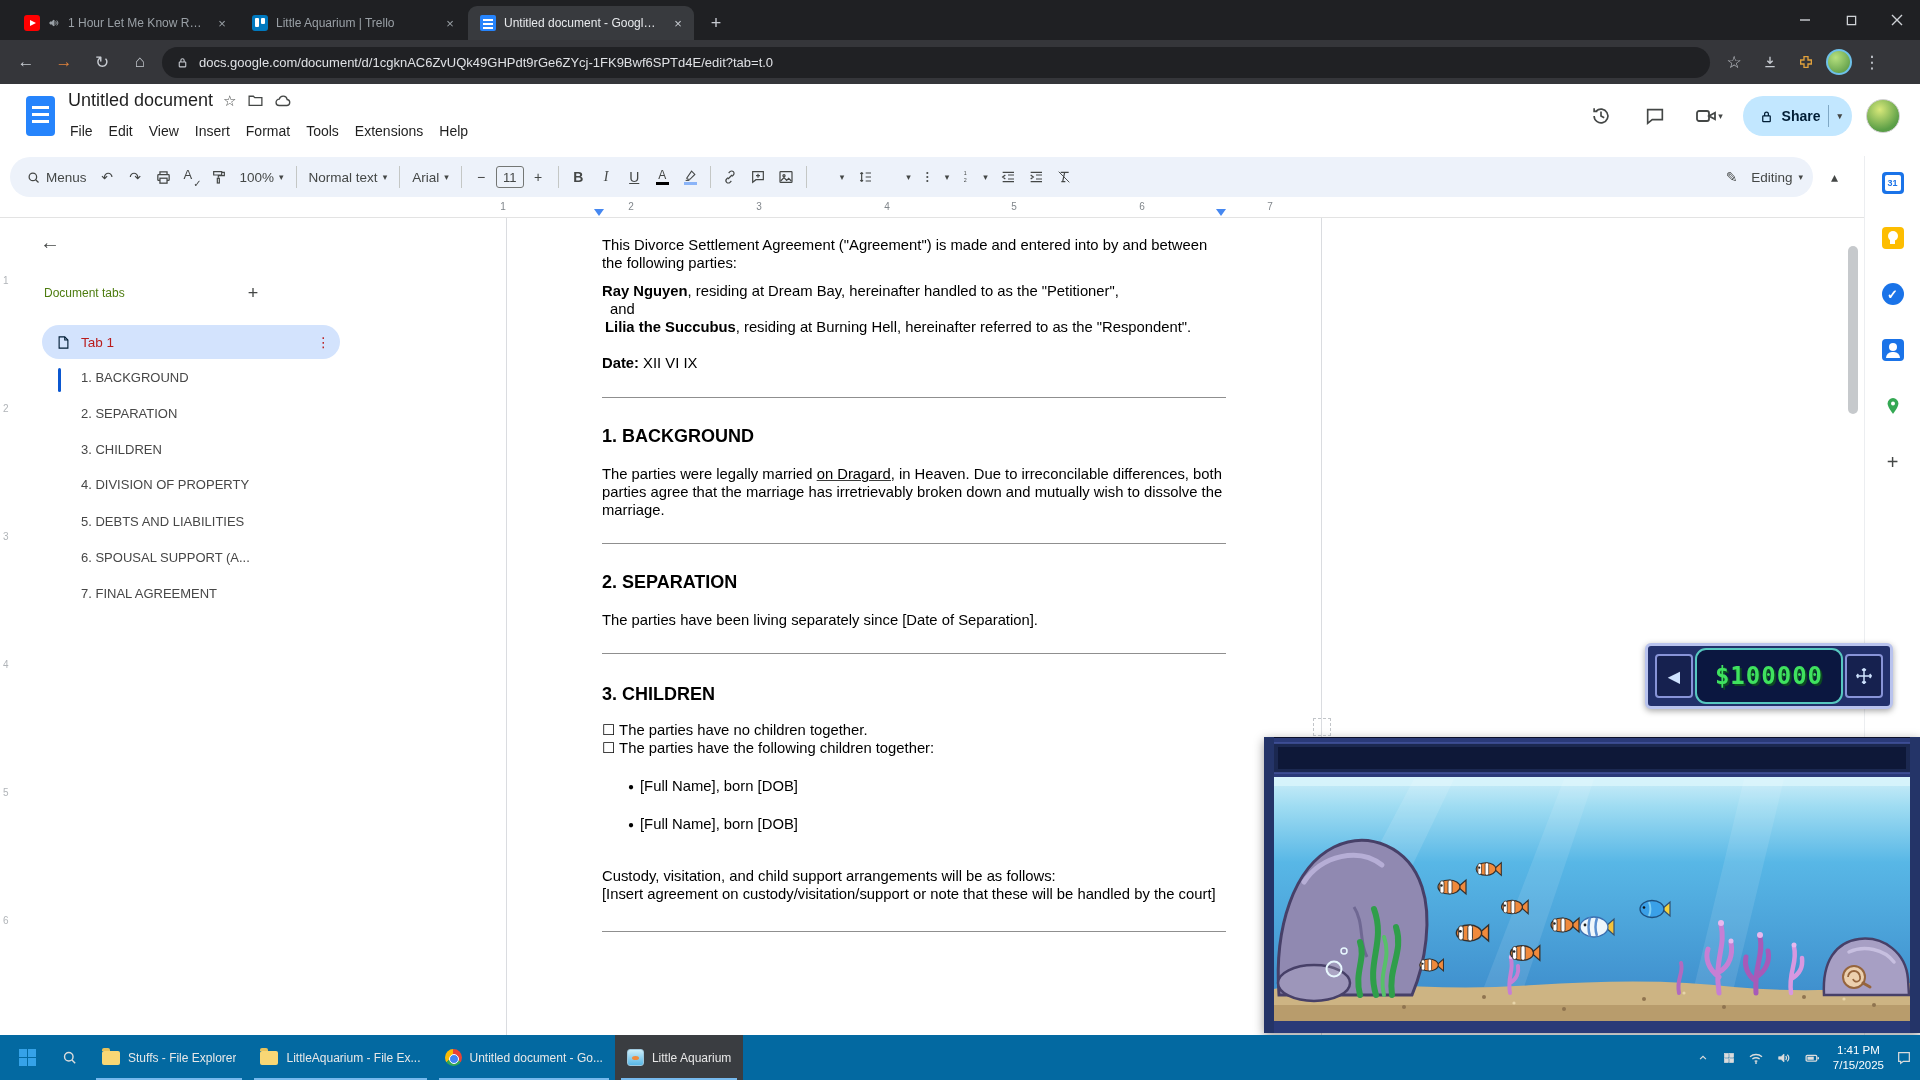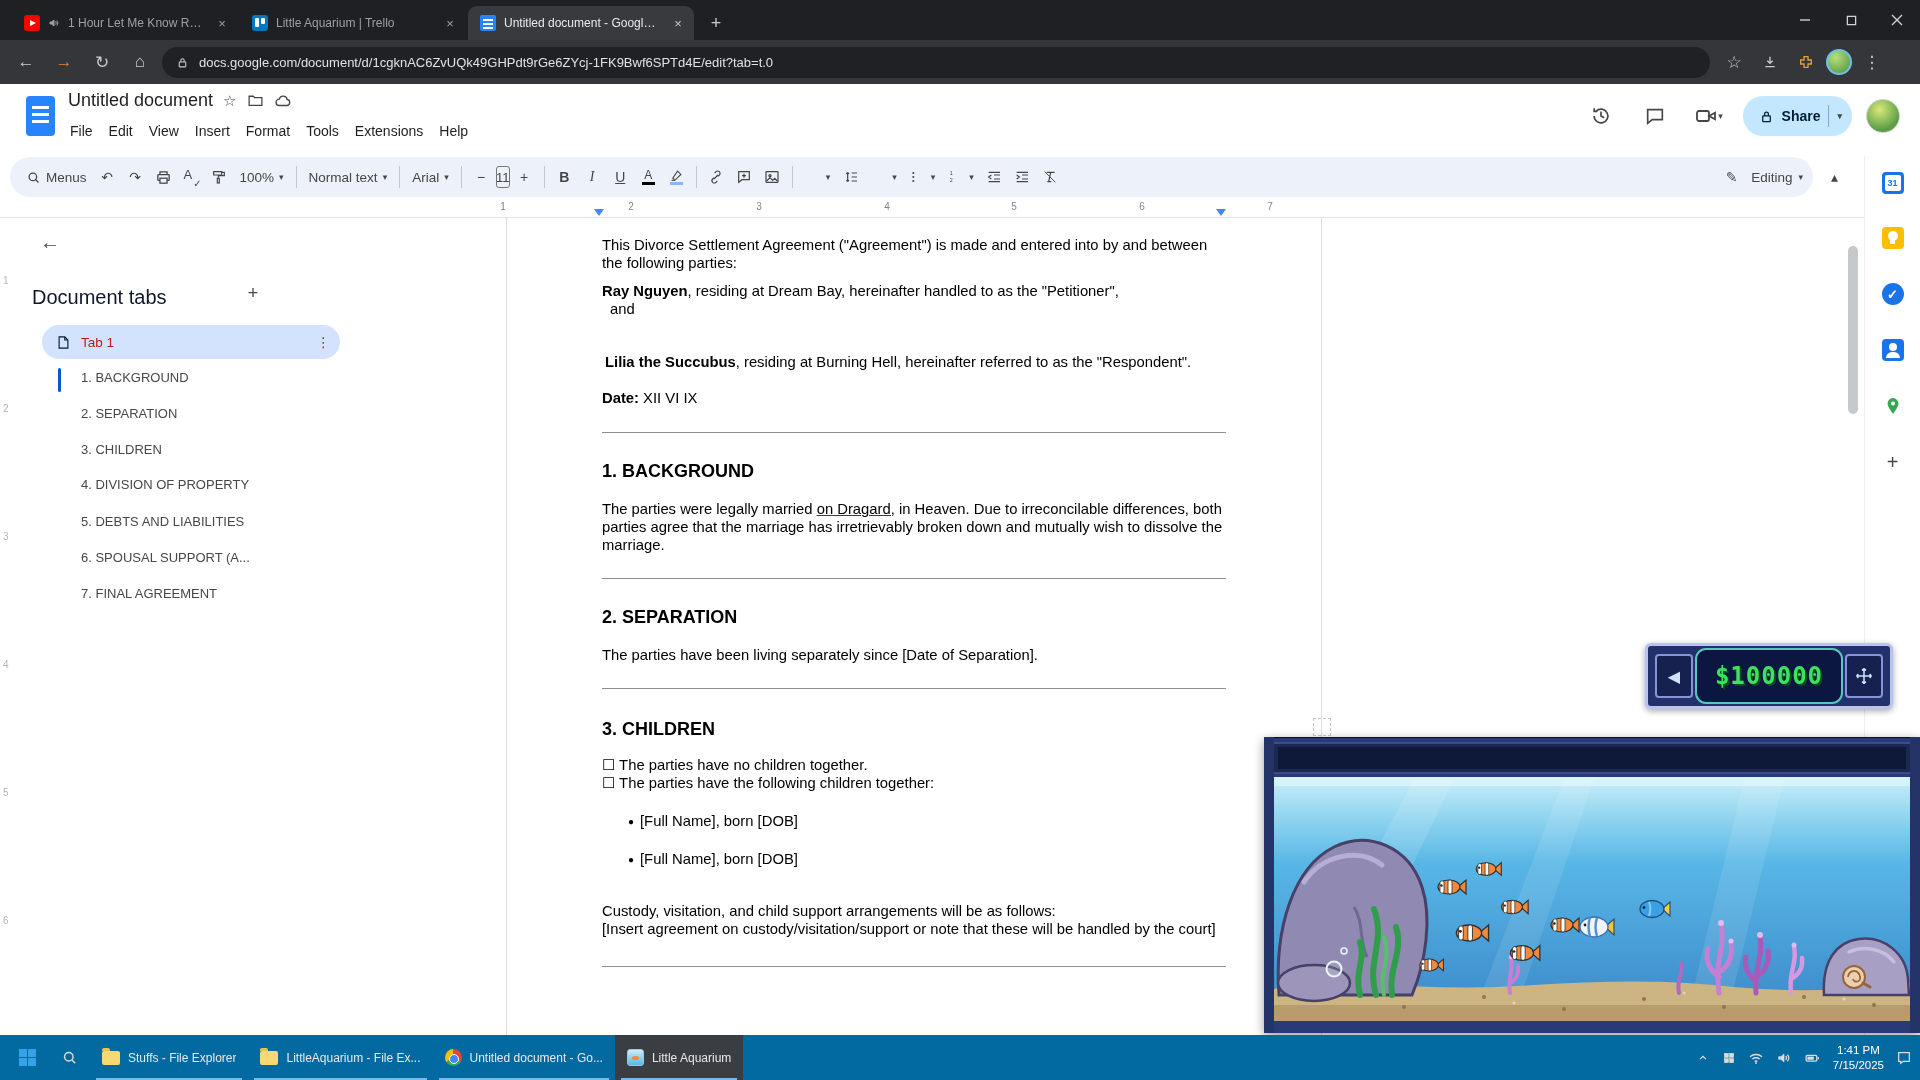--- a/index.html
+++ b/index.html
@@ -51,55 +51,55 @@
   .avatar-lg { width:34px; height:34px; border-radius:50%; background:radial-gradient(circle at 40% 30%, #d8e87a, #5a9e46 70%); border:1px solid #d0d0d0; }
 
   
   .toolbarrow { position:absolute; top:156px; left:0; right:66px; height:42px; background:#fff; display:flex; align-items:center; padding:0 6px 0 10px; }
   .toolbar-pill { flex:1; height:40px; background:#edf2fa; border-radius:20px; display:flex; align-items:center; padding:0 10px; gap:1px; color:#444746; }
   .tbtn { min-width:27px; height:27px; border-radius:4px; display:flex; align-items:center; justify-content:center; font-size:14px; color:#444746; padding:0 2px; }
   .tbtn svg { stroke:#444746; }
   .tb-divider { width:1px; height:22px; background:#c4c7c5; margin:0 5px; }
   .tb-drop { display:flex; align-items:center; gap:5px; padding:0 6px; height:27px; border-radius:4px; font-size:13.5px; color:#444746; }
   .caret { font-size:9px; color:#444746; }
-  .fontsize-box { width:14px; height:22px; border:1px solid #747775; border-radius:3px; display:flex; align-items:center; justify-content:center; font-size:13px; }
+  .fontsize-box { width:28px; height:22px; border:1px solid #747775; border-radius:3px; display:flex; align-items:center; justify-content:center; font-size:13px; }
   .tb-bold { font-weight:bold; } .tb-italic { font-style:italic; font-family:"Liberation Serif",serif; } .tb-under { text-decoration:underline; }
   .tb-color { display:flex; flex-direction:column; align-items:center; line-height:1; }
   .tb-color .bar { width:13px; height:3px; background:#000; margin-top:1px; }
   .tb-hl .bar { background:#8ab4f8; }
   .editing-group { margin-left:auto; display:flex; align-items:center; gap:6px; }
   .collapse-btn { margin-left:8px; }
   .spellwrap { position:relative; width:27px; height:27px; }
   .spellwrap .a { position:absolute; left:6px; top:3px; font-size:13px; }
   .spellwrap .c { position:absolute; right:3px; bottom:2px; font-size:10px; }
 
   
   .main { position:absolute; top:198px; left:0; right:0; bottom:45px; background:#fff; overflow:hidden; }
   .hruler { position:absolute; top:0; left:0; right:56px; height:20px; border-bottom:1px solid #e3e3e3; }
   .hrnum { position:absolute; top:3px; font-size:10px; color:#80868b; transform:translateX(-50%); }
   .indent-marker { position:absolute; top:11px; width:0; height:0; border-left:5px solid transparent; border-right:5px solid transparent; border-top:7px solid #4688f1; }
   .vrnum { position:absolute; left:3px; font-size:10px; color:#b0b4b8; }
 
   
   .back-btn { position:absolute; left:32px; top:26px; width:36px; height:36px; border-radius:50%; display:flex; align-items:center; justify-content:center; font-size:20px; color:#444746; }
-  .tabs-header { position:absolute; left:32px; top:88px; font-size:20px; color:#0f172a; }
+  .tabs-header { position:absolute; left:44px; top:88px; font-size:12px; color:#4d7c0f; }
   .tabs-add { position:absolute; left:240px; top:82px; width:26px; height:26px; display:flex; align-items:center; justify-content:center; font-size:18px; color:#444746; border-radius:50%; }
   .tab1-pill { position:absolute; left:42px; top:127px; width:298px; height:34px; background:#d3e3fd; border-radius:17px; display:flex; align-items:center; gap:10px; padding:0 10px 0 14px; color:#b91c1c; font-size:13.5px; }
   .tab1-pill .grow { flex:1; }
   .outline-item { position:absolute; left:81px; width:250px; font-size:13px; color:#474747; white-space:nowrap; overflow:hidden; text-overflow:ellipsis; }
   .outline-bar { position:absolute; left:58px; width:3px; height:24px; background:#0b57d0; border-radius:2px; }
 
   
   .page { position:absolute; left:506px; top:20px; width:816px; bottom:-2px; background:#fff; border-left:1px solid #dadce0; border-right:1px solid #dadce0; padding:0 95px; color:#000; }
   .page .doc-title { margin-top:30px; text-align:center; font-size:22px; font-weight:bold; letter-spacing:.2px; }
   .page p, .page .line { font-size:14.8px; line-height:18px; }
   .intro { margin-top:18px; }
   .parties { margin-top:10px; }
   .and-line { padding-left:8px; }
-  .p2-line { padding-left:3px;margin-top:35px; }
+  .p2-line { padding-left:3px; }
   .dateline { margin-top:18px; }
   .doc-hr { border:none; border-top:1px solid #8f8f8f; margin:0; }
   .hr1 { margin-top:25px; } .hr2 { margin-top:24px; } .hr3 { margin-top:24px; } .hr4 { margin-top:28px; }
   .sect-h { font-size:18px; font-weight:bold; margin-top:28px; }
   .h3-extra { margin-top:30px; }
   .sect-p { margin-top:18px; }
   .cb-block { margin-top:16px; }
   .spellmark { text-decoration:underline; text-decoration-color:#3d3d3d; }
   .bullet-item { margin-top:20px; padding-left:38px; position:relative; }
   .bullet-item .b { position:absolute; left:26px; top:1px; font-size:10px; }

